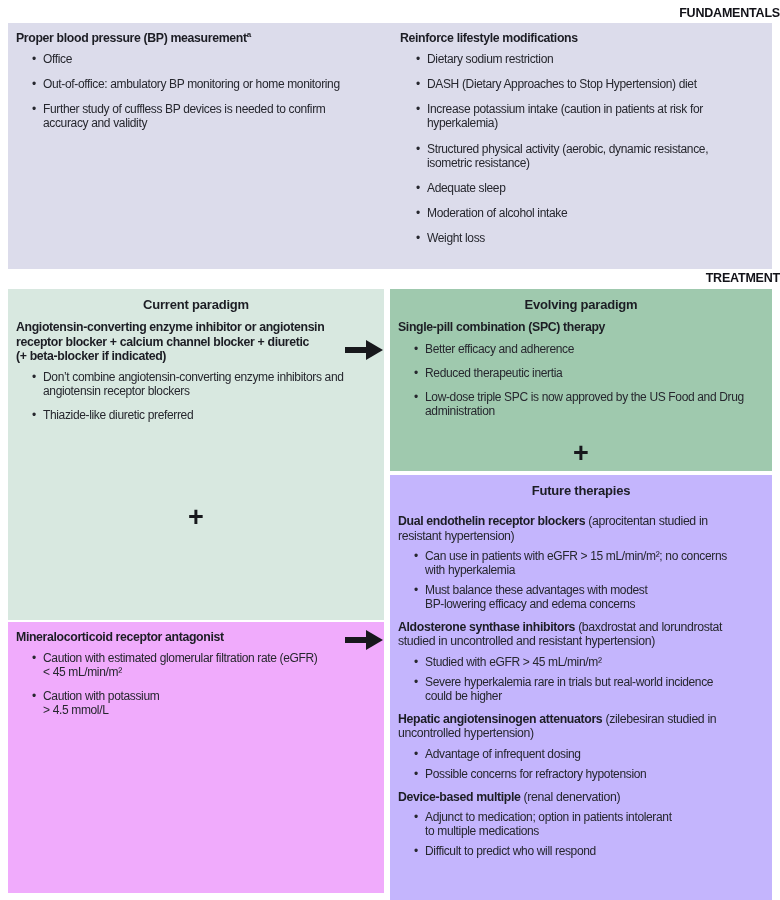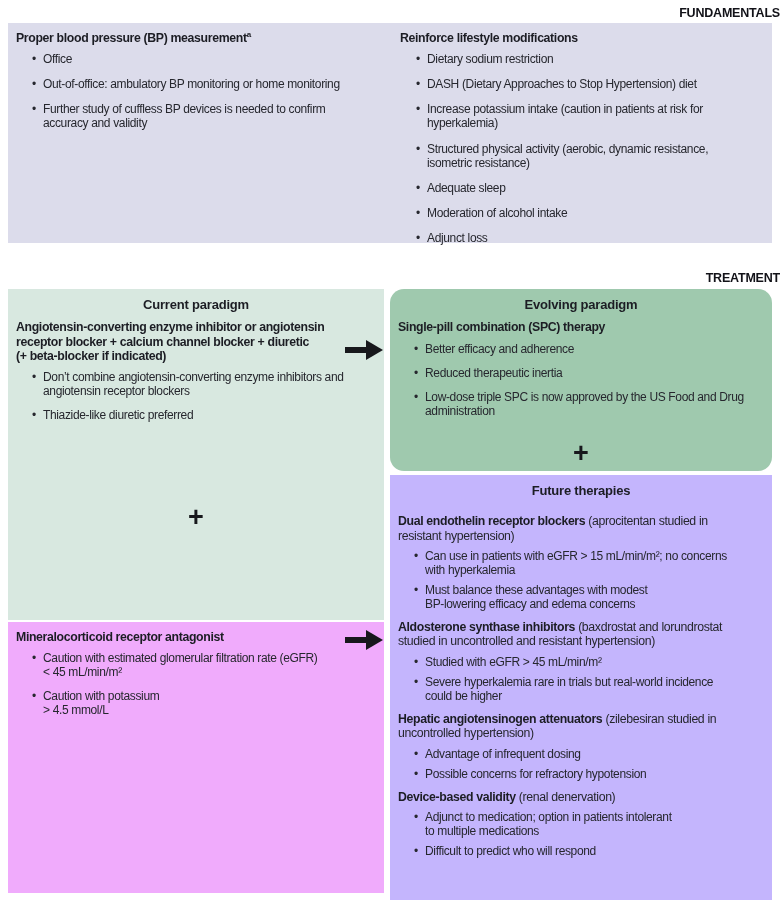--- a/index.html
+++ b/index.html
@@ -5,27 +5,27 @@
   html,body{margin:0;padding:0;background:#ffffff;}
   .canvas{
     position:relative;width:780px;height:900px;background:#ffffff;
     font-family:"Liberation Sans",sans-serif;color:#26272e;overflow:hidden;
   }
   .band-title{
     position:absolute;left:0;width:780px;text-align:right;
     font-size:12.5px;font-weight:bold;color:#121218;letter-spacing:-0.2px;
   }
   .panel{position:absolute;box-sizing:border-box;padding:8px 8px 6px 8px;font-size:12px;letter-spacing:-0.35px;line-height:1.17;}
-  .lavender{left:8px;top:23px;width:764px;height:220px;background:#dcdceb;display:flex;}
+  .lavender{left:8px;top:23px;width:764px;height:246px;background:#dcdceb;display:flex;}
   .fcol{box-sizing:border-box;}
   .fcol.left{width:376px;}
   .fcol.right{flex:1;padding-left:8px;}
   .green-light{left:8px;top:289px;width:376px;height:331px;background:#d8e8e0;}
   .blue-light{left:8px;top:622px;width:376px;height:271px;background:#f0abfc;}
-  .green-med{left:390px;top:289px;width:382px;height:182px;background:#9fc9ae;border-radius:14px;}
+  .green-med{left:390px;top:289px;width:382px;height:182px;background:#9fc9ae;}
   .blue-med{left:390px;top:475px;width:382px;height:533px;background:#c4b5fd;}
   .panel-heading{
     text-align:center;font-size:13px;font-weight:bold;margin:0 0 8px 0;color:#1c1d24;letter-spacing:-0.2px;
   }
   .lead{font-weight:bold;margin:0 0 7px 0;color:#1c1d24;white-space:pre-line;font-size:12.3px;}
   .group-lead{margin:9px 0 6px 0;white-space:pre-line;font-size:12.3px;}
   .group-lead .b{font-weight:bold;color:#1c1d24;}
   .bullet{display:flex;margin:0 0 10px 16px;}
   .f .bullet{margin-bottom:11px;}
   .dot{width:11px;flex:0 0 11px;}
@@ -87,21 +87,21 @@
       <div class="bullet">
           <span class="dot">•</span>
           <span class="bt">Adequate sleep</span>
         </div>
       <div class="bullet">
           <span class="dot">•</span>
           <span class="bt">Moderation of alcohol intake</span>
         </div>
       <div class="bullet">
           <span class="dot">•</span>
-          <span class="bt">Adjunct loss</span>
+          <span class="bt">Weight loss</span>
         </div>
     </div>
   </section>
 
   <div class="band-title" style="top:271px;">TREATMENT</div>
 
   <section class="panel green-light">
     <h2 class="panel-heading">Current paradigm</h2>
     <p class="lead" style="padding-right:48px;">Angiotensin-converting enzyme inhibitor or angiotensin
 receptor blocker + calcium channel blocker + diuretic
@@ -183,21 +183,21 @@
 uncontrolled hypertension)</span></p>
     <div class="bullet mb6">
         <span class="dot">•</span>
         <span class="bt">Advantage of infrequent dosing</span>
       </div>
     <div class="bullet mb6">
         <span class="dot">•</span>
         <span class="bt">Possible concerns for refractory hypotension</span>
       </div>
 
-    <p class="group-lead"><span class="b">Device-based validity</span><span> (renal denervation)</span></p>
+    <p class="group-lead"><span class="b">Device-based multiple</span><span> (renal denervation)</span></p>
     <div class="bullet mb6">
         <span class="dot">•</span>
         <span class="bt">Adjunct to medication; option in patients intolerant
 to multiple medications</span>
       </div>
     <div class="bullet mb6">
         <span class="dot">•</span>
         <span class="bt">Difficult to predict who will respond</span>
       </div>
   </section>

